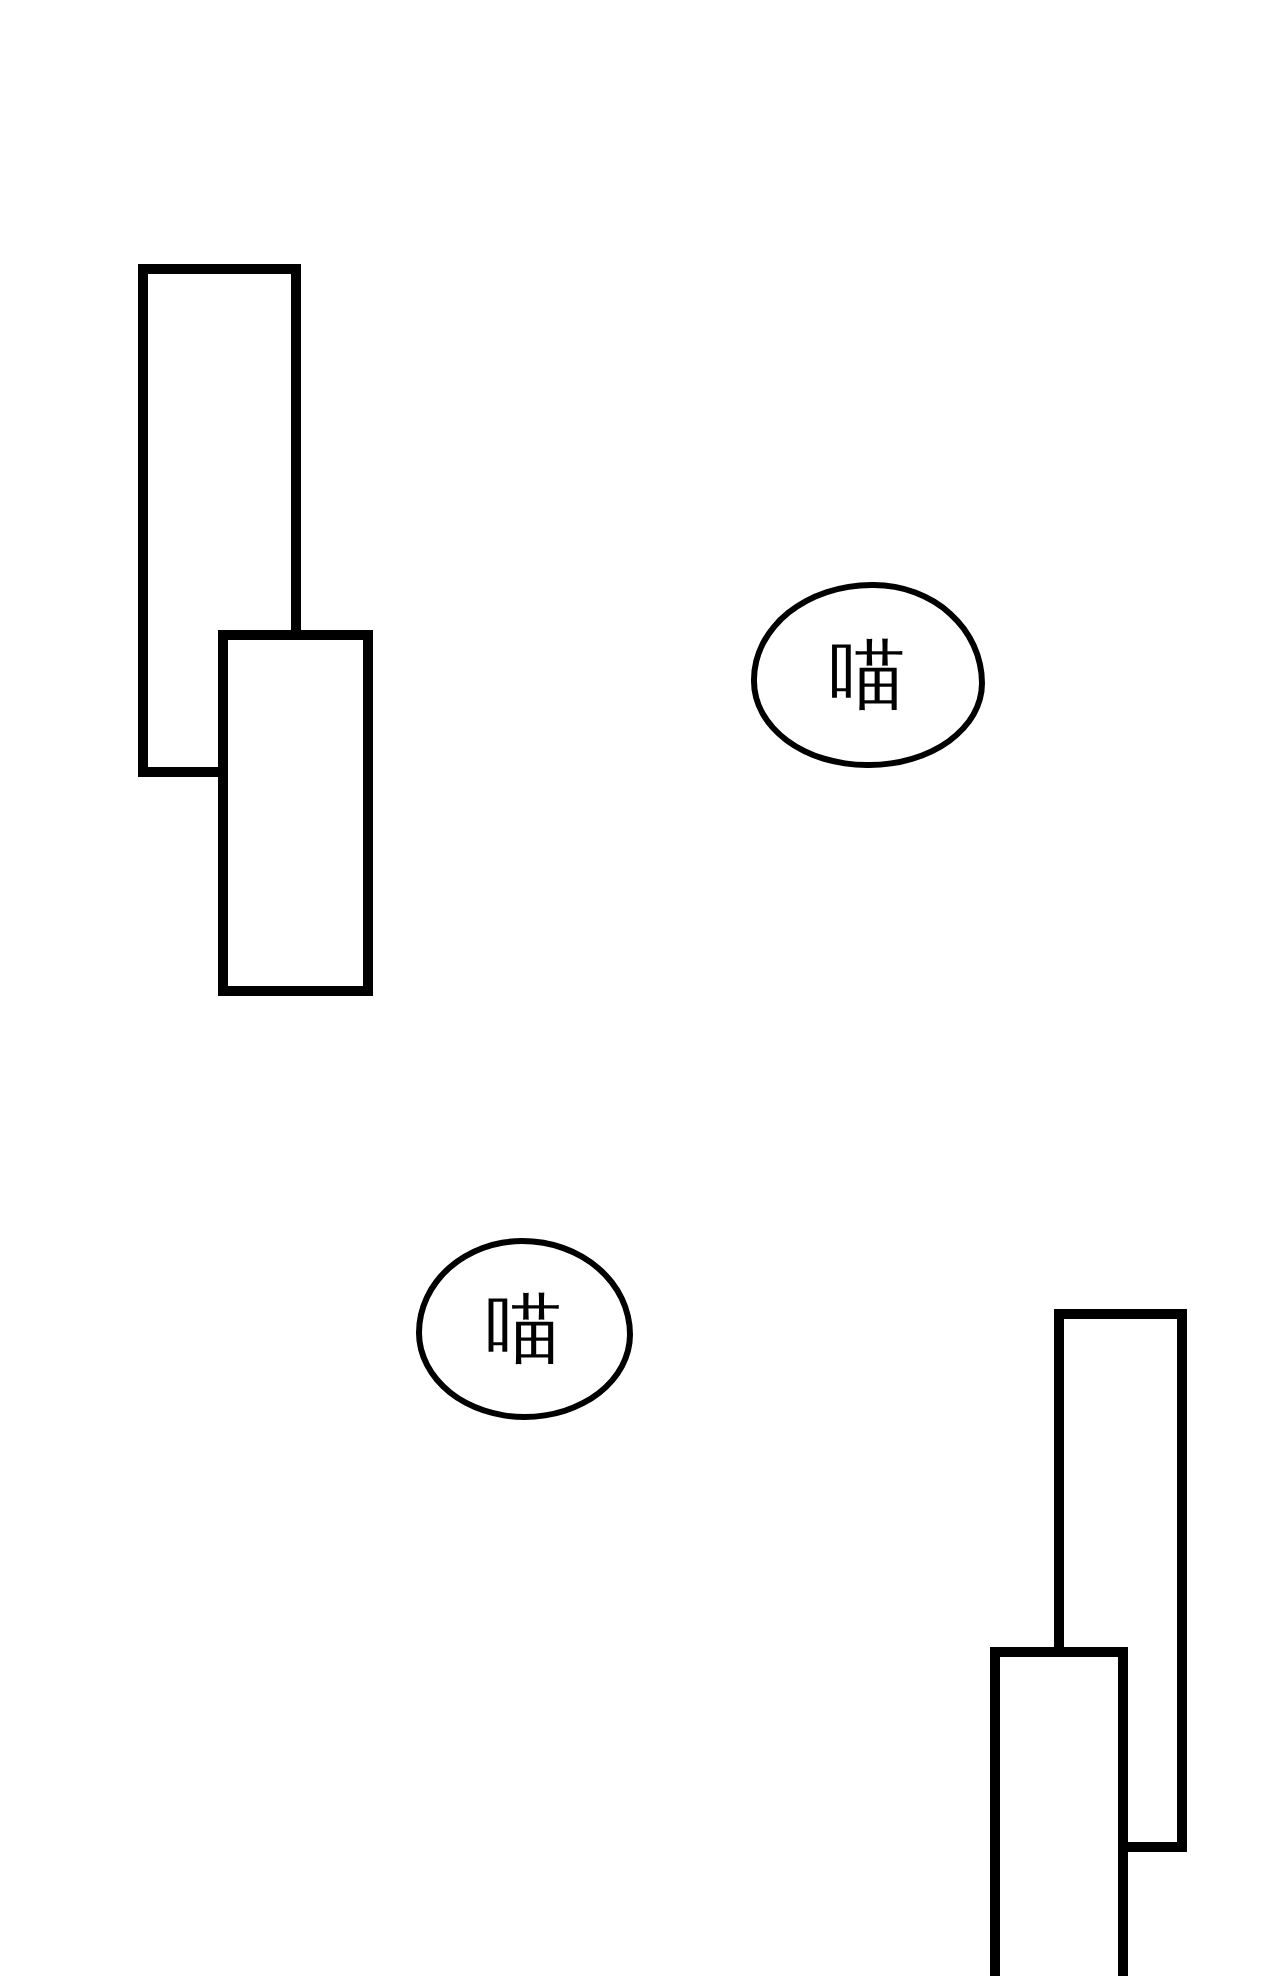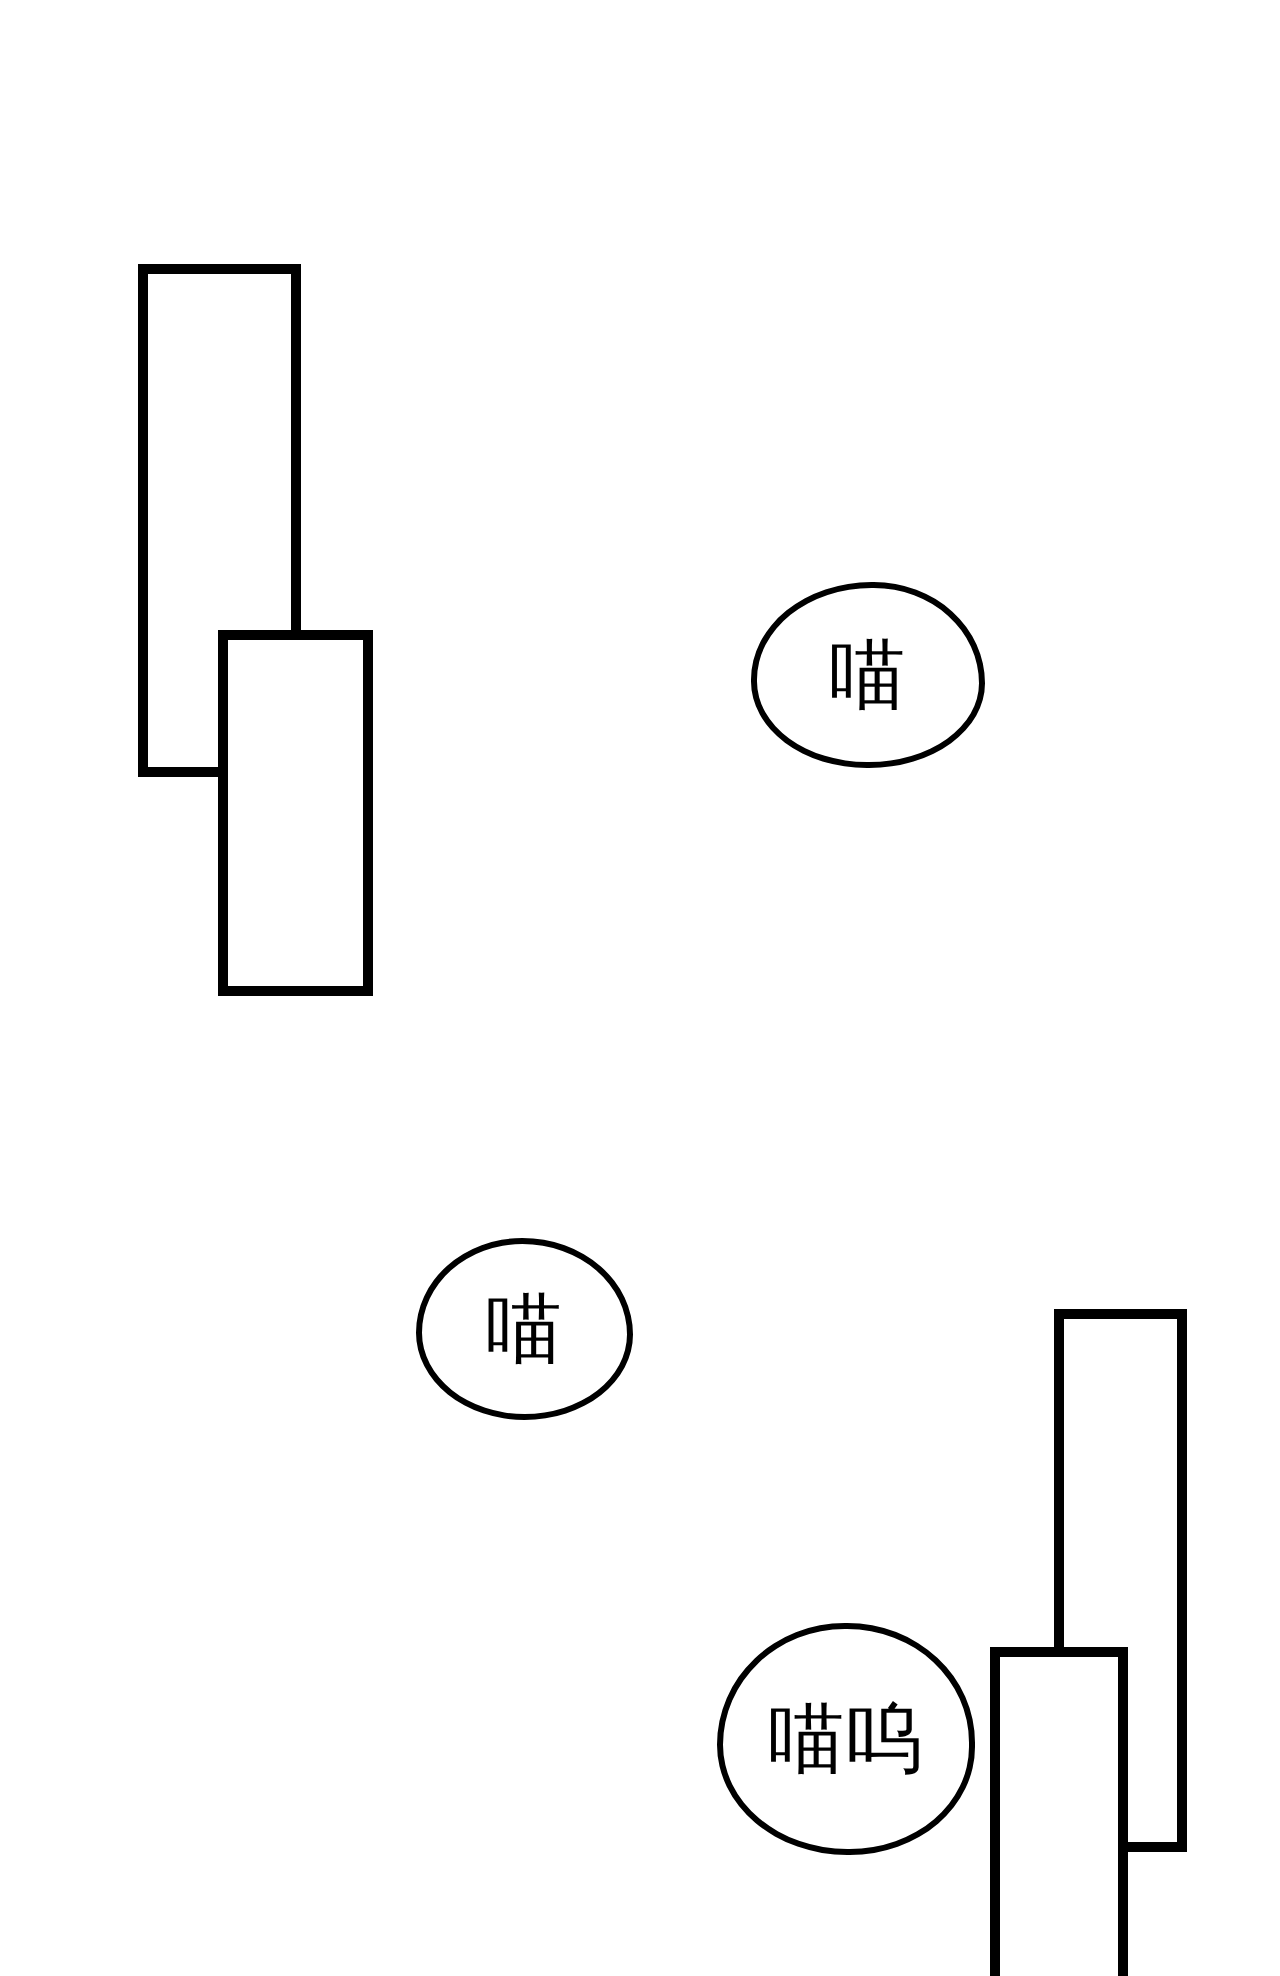--- a/index.html
+++ b/index.html
@@ -57,17 +57,14 @@
   </div>
 
   <div class="bubble bubble-2" style="left: 416px; top: 1238px; width: 217px; height: 182px;">
     <span class="bubble-text">喵</span>
   </div>
 
   <div class="panel" style="left: 1054px; top: 1309px; width: 133px; height: 543px;"></div>
 
   <div class="panel" style="left: 990px; top: 1647px; width: 138px; height: 379px;"></div>
 
-  <div class="bubble bubble-3" style="left: 717px; top: 1623px; width: 258px; height: 232px;">
-    <span class="bubble-text">喵呜</span>
-  </div>
 
 </div>
 
 </body></html>

